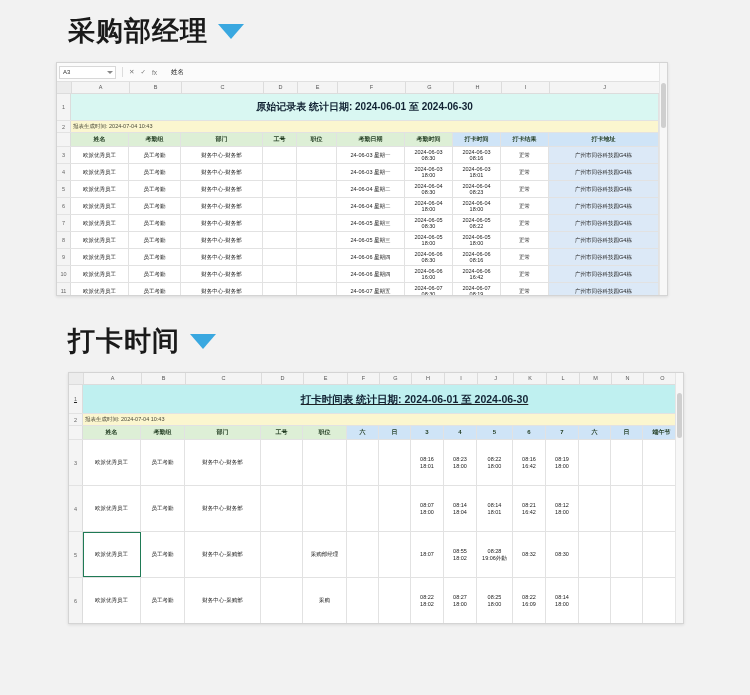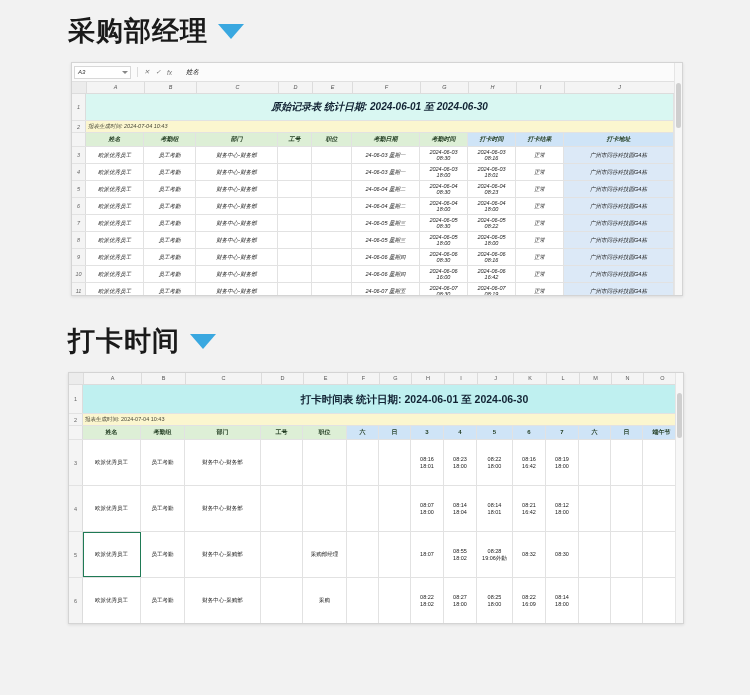--- a/index.html
+++ b/index.html
@@ -47,21 +47,21 @@
 
   
   .sheet-window {
     position: absolute;
     background: #fff;
     border: 1px solid #d4d4d4;
     box-shadow: 0 1px 3px rgba(0,0,0,0.10);
     overflow: hidden;
   }
   #sheet-1 {
-    left: 71px; top: 62px; width: 610px; height: 232px; font-style: italic;
+    left: 56px; top: 62px; width: 610px; height: 232px;
   }
   #sheet-2 {
     left: 68px; top: 372px; width: 614px; height: 250px;
   }
 
   
   .formula-bar {
     display: flex;
     align-items: center;
     height: 16px;
@@ -455,21 +455,21 @@
         <div class="ch" style="width: 36px;">J</div>
         <div class="ch" style="width: 33px;">K</div>
         <div class="ch" style="width: 33px;">L</div>
         <div class="ch" style="width: 32px;">M</div>
         <div class="ch" style="width: 32px;">N</div>
         <div class="ch" style="width: 38px;">O</div>
         <div class="ch" style="width: 33px;">P</div>
       </div>
 
     <div id="s2-body">
-        <div class="grid-row title-row" style="height: 28px;">
+        <div class="grid-row title-row" style="height: 28px; text-decoration: underline;">
           <div class="rowhead">1</div>
           <div class="cell" style="width: 664px;">打卡时间表 统计日期: 2024-06-01  至  2024-06-30</div>
         </div>
         <div class="grid-row subtitle-row" style="height: 11px;">
           <div class="rowhead">2</div>
           <div class="cell" style="width: 664px;">报表生成时间: 2024-07-04 10:43</div>
         </div>
         <div class="grid-row header-row" style="height: 13px;">
           <div class="rowhead"></div>
           <div class="cell" style="width: 58px;">姓名</div>

